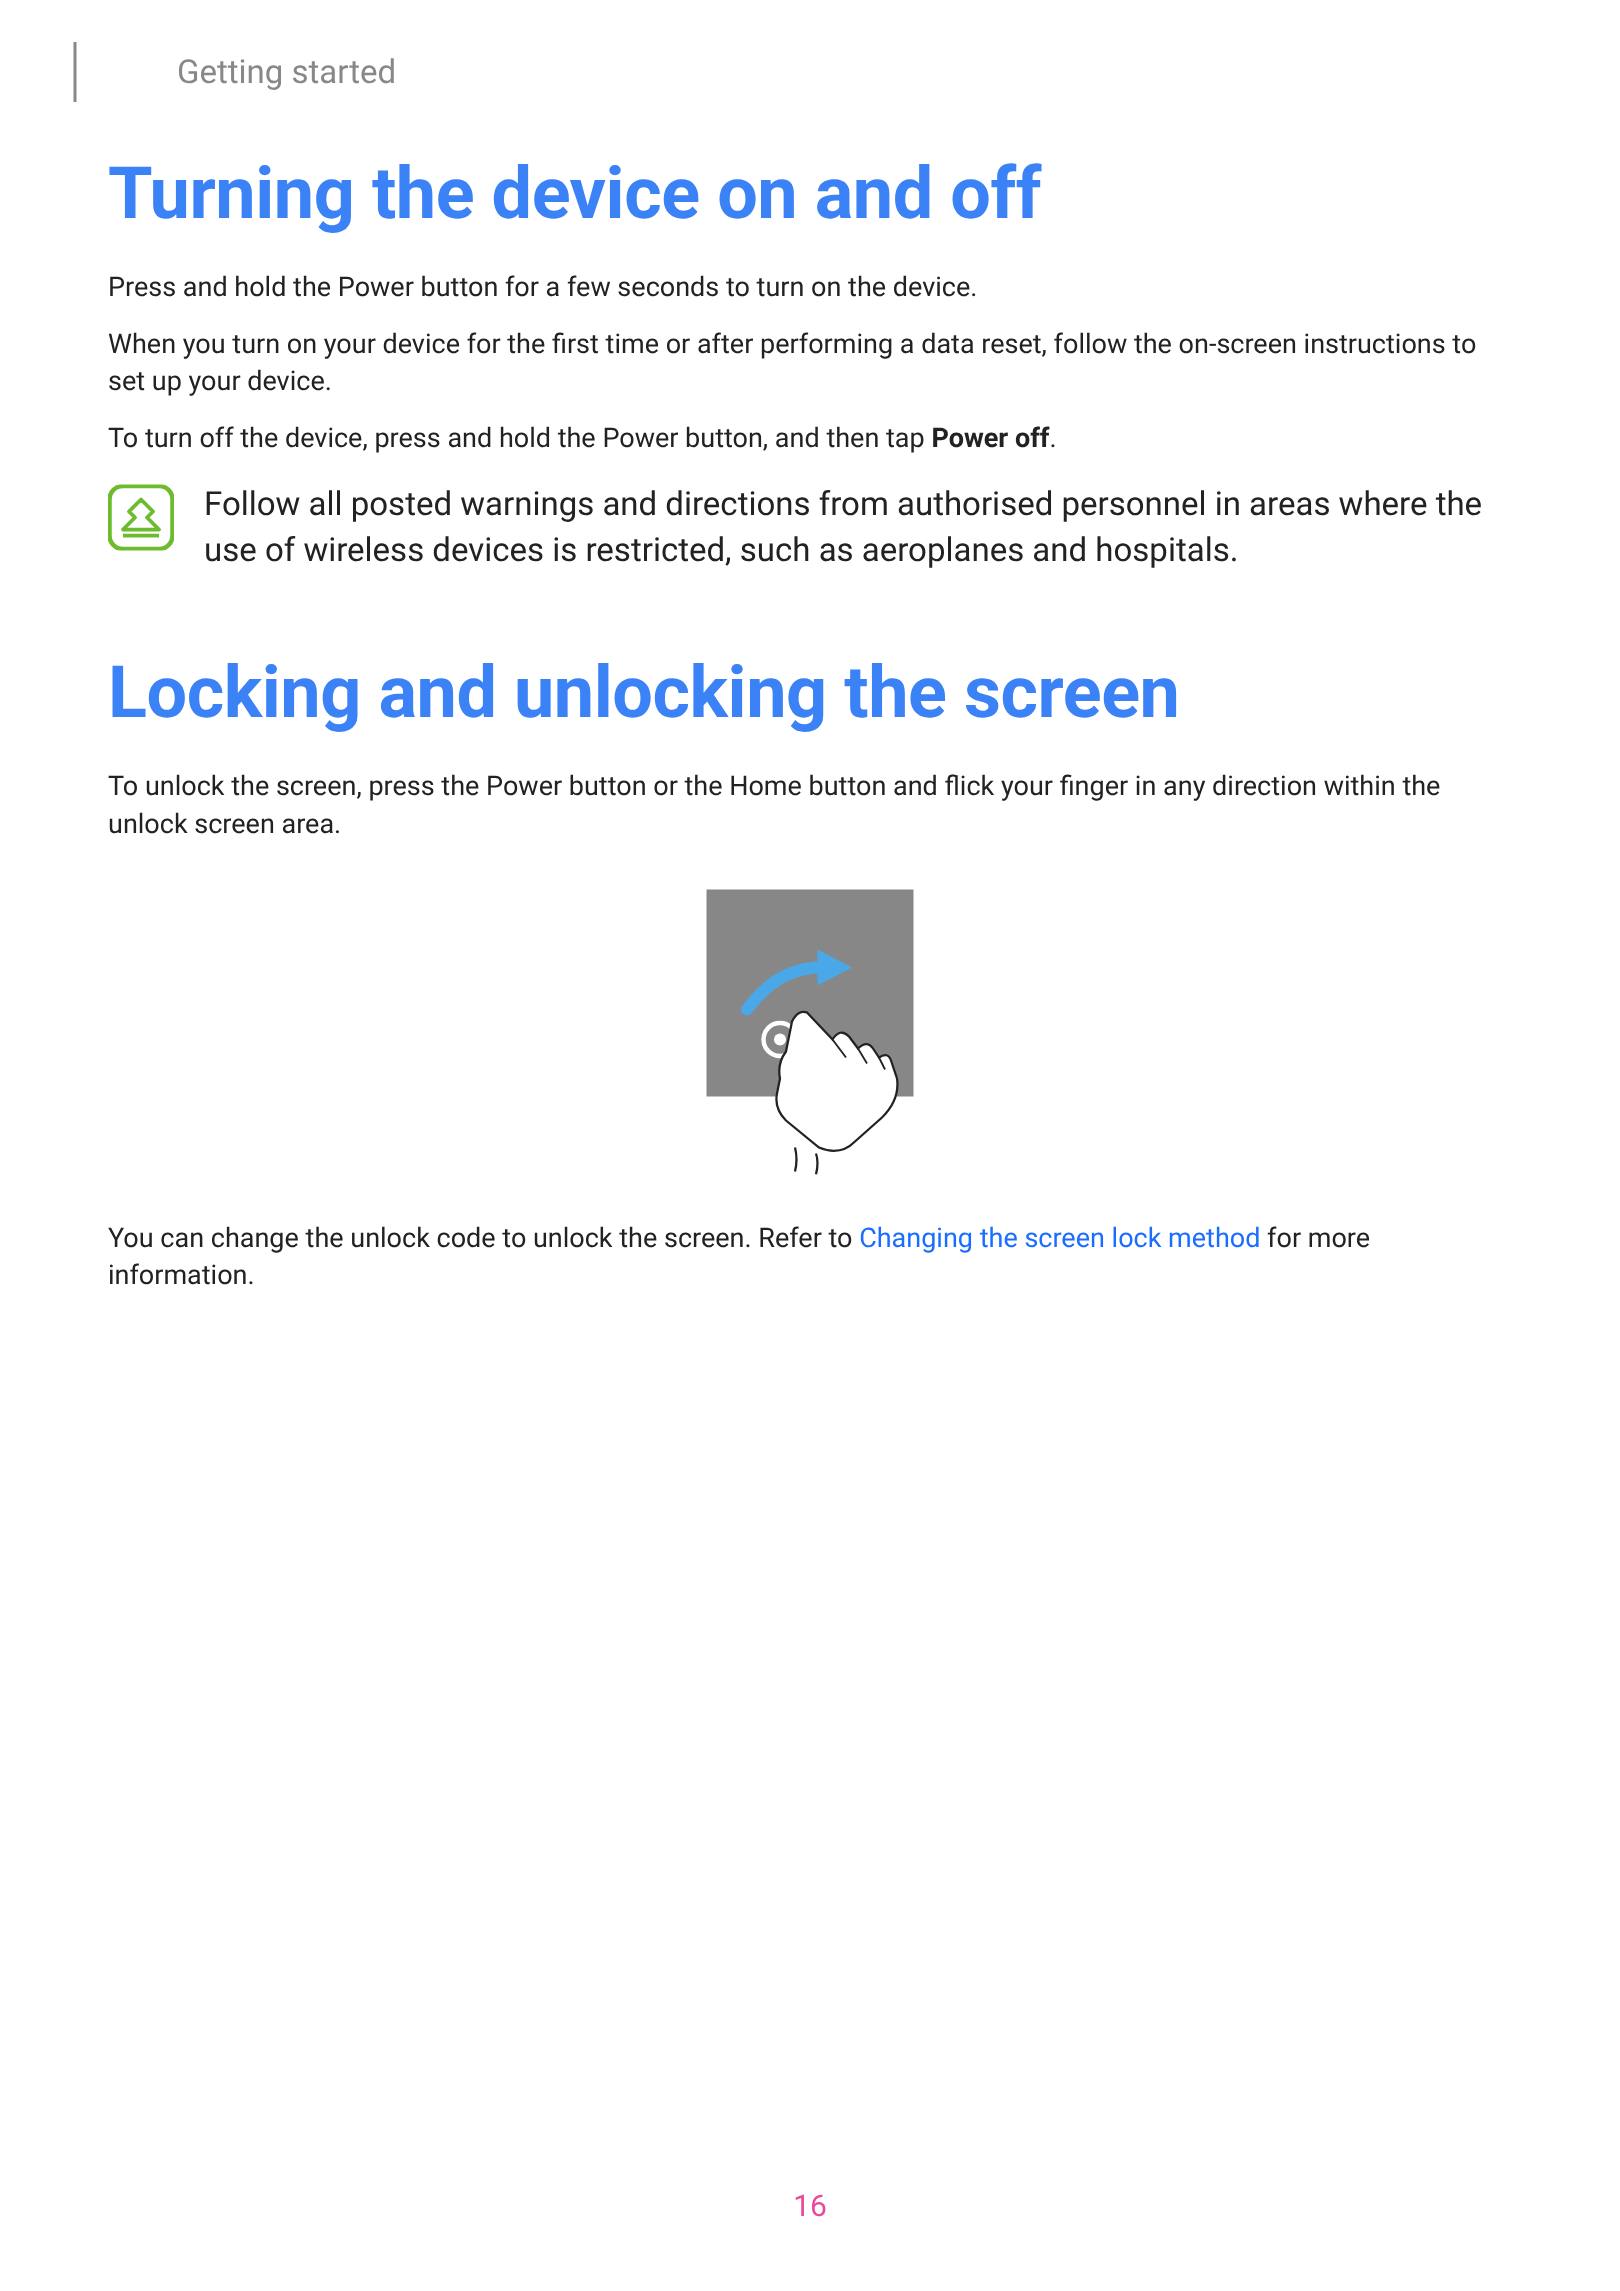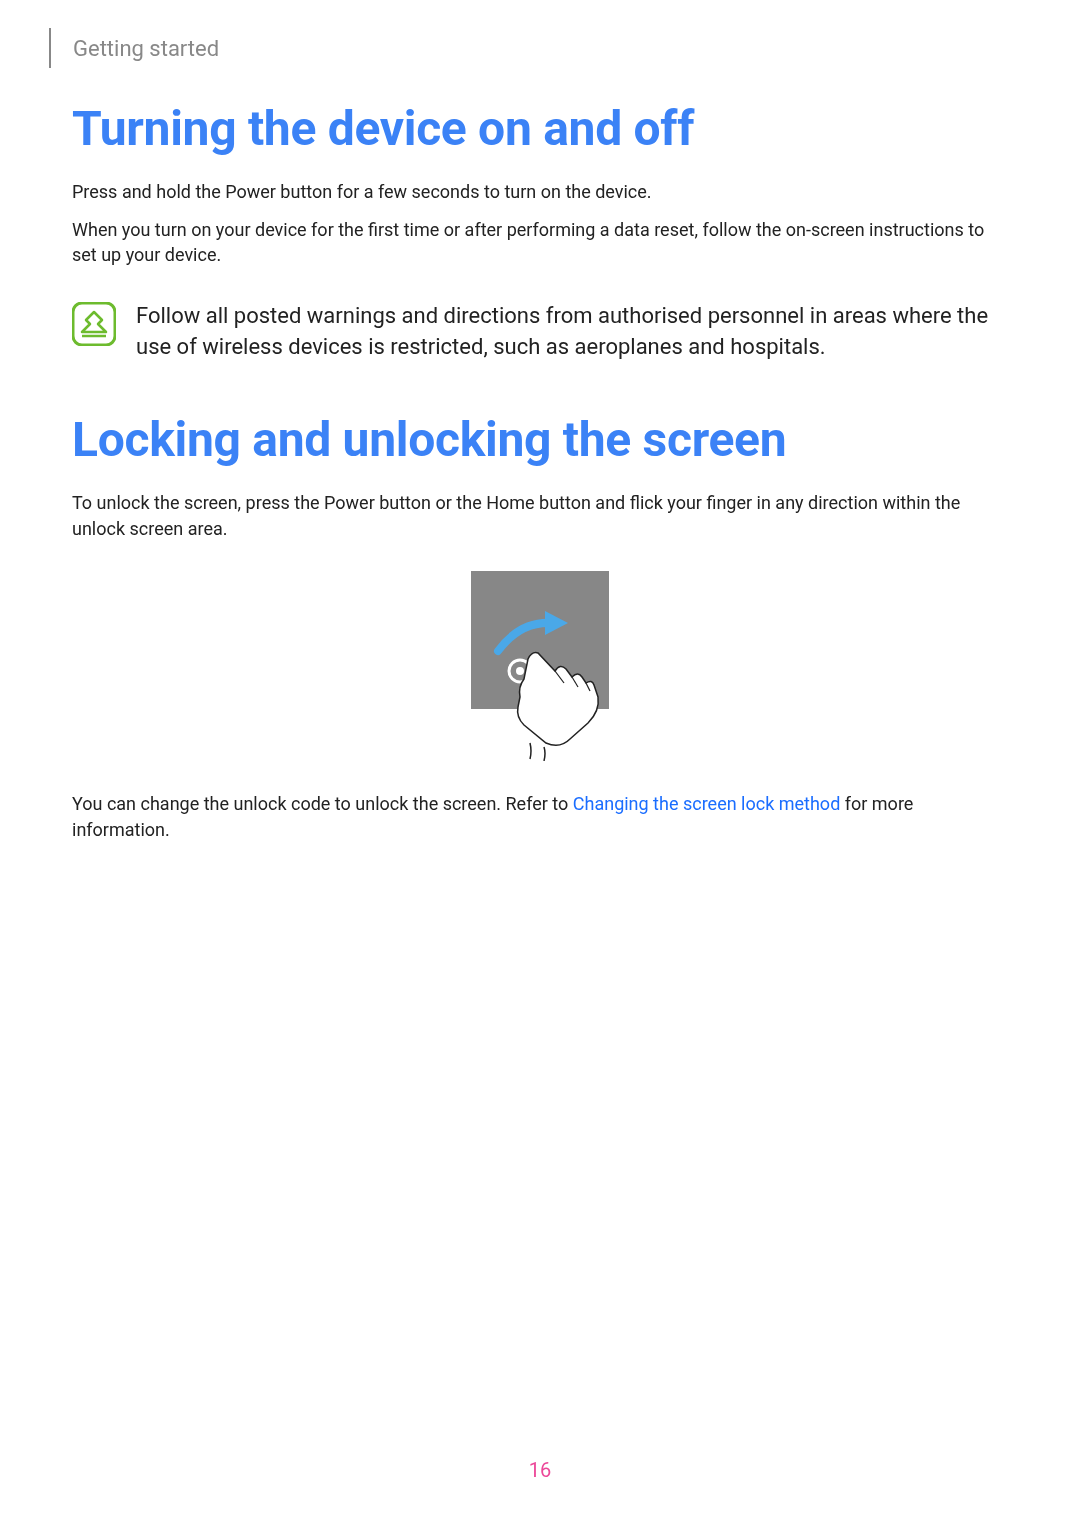--- a/index.html
+++ b/index.html
@@ -25,20 +25,21 @@
     .header-bar {
       width: 2px;
       height: 40px;
       background: #888;
       margin-right: 22px;
     }
     .breadcrumb {
       font-size: 22px;
       color: #888;
       font-weight: 400;
+      margin-left: 45px;
     }
     .content {
       position: absolute;
       top: 100px;
       left: 72px;
       right: 72px;
     }
     .h1 {
       font-size: 48px;
       font-weight: 700;
@@ -51,21 +52,21 @@
       color: #222;
       line-height: 1.42;
       margin-bottom: 12px;
     }
     .body-text strong {
       font-weight: 700;
     }
     .note-box {
       display: flex;
       align-items: flex-start;
-      margin-top: 32px;
+      margin-top: 16px;
       margin-bottom: 10px;
     }
     .note-icon {
       width: 44px;
       height: 44px;
       flex-shrink: 0;
       margin-right: 20px;
       margin-top: 2px;
     }
     .note-text {
@@ -122,20 +123,23 @@
 <div class="page-header">
   <div class="header-bar"></div>
   <div class="breadcrumb">Getting started</div>
 </div>
 
 <div class="content">
 
   <h1 class="h1">Turning the device on and off</h1>
   <p class="body-text">Press and hold the Power button for a few seconds to turn on the device.</p>
   <p class="body-text">When you turn on your device for the first time or after performing a data reset, follow the on-screen instructions to set up your device.</p>
+  <p class="body-text">
+    <span>To turn off the device, press and hold the Power button, and then tap </span><strong>Power off</strong><span>.</span>
+  </p>
 
   <div class="note-box">
     <span class="note-icon">
       <svg viewBox="0 0 44 44" width="44" height="44">
         <rect x="1" y="1" width="42" height="42" rx="9" ry="9" fill="none" stroke="#6dbb2e" stroke-width="3"></rect>
         <path d="M 10 30 L 18 22 L 14 18 L 22 10 L 30 18 L 26 22 L 34 30 Z" fill="none" stroke="#6dbb2e" stroke-width="2.5" stroke-linejoin="round"></path>
         <line x1="10" y1="34" x2="34" y2="34" stroke="#6dbb2e" stroke-width="2.5"></line>
       </svg>
     </span>
     <div class="note-text">Follow all posted warnings and directions from authorised personnel in areas where the use of wireless devices is restricted, such as aeroplanes and hospitals.</div>

